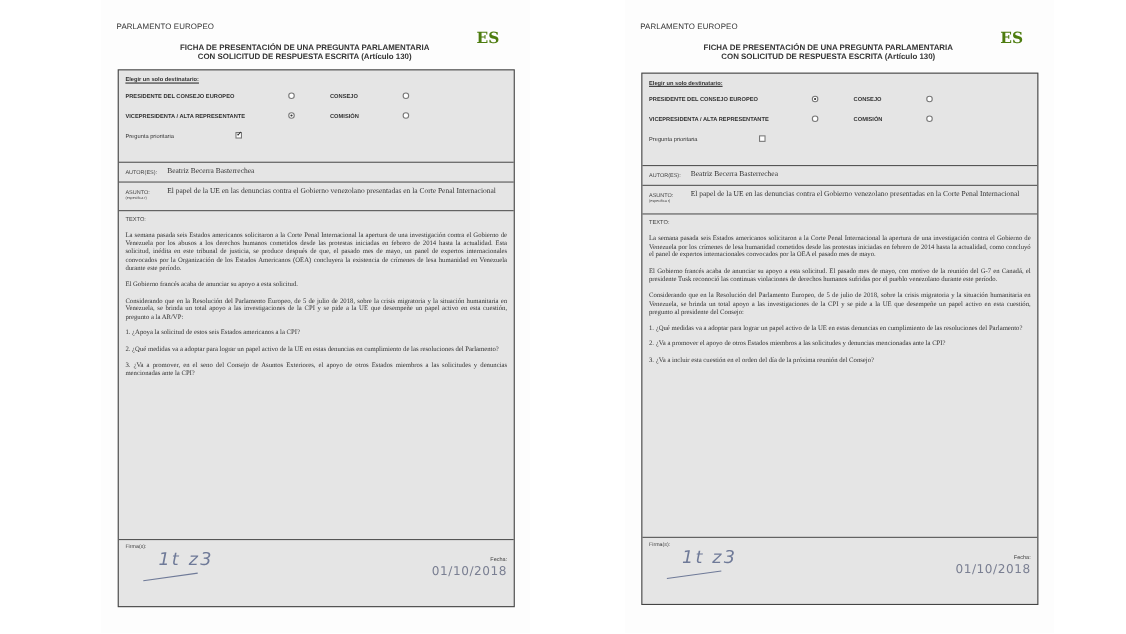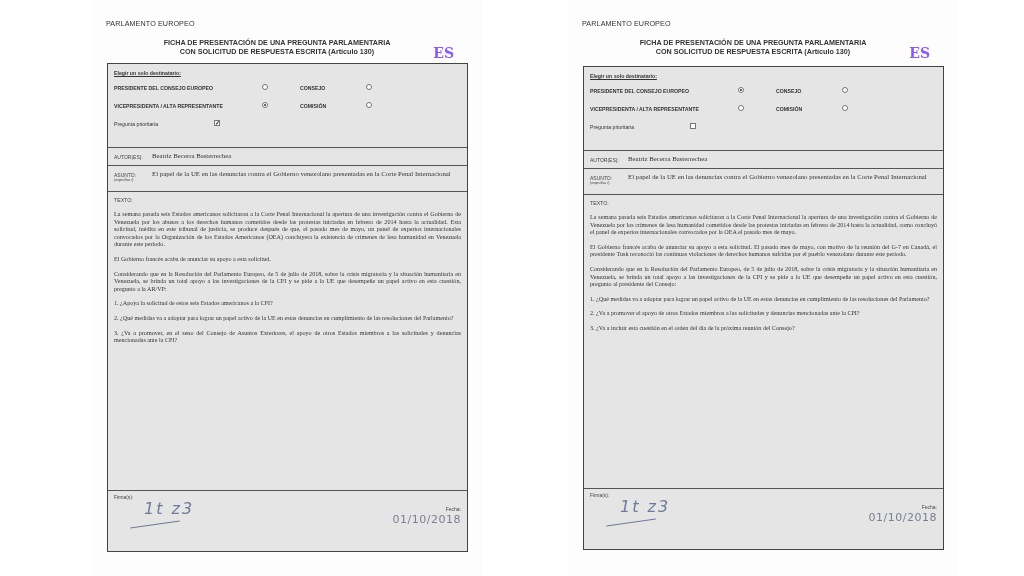--- a/index.html
+++ b/index.html
@@ -5,21 +5,21 @@
   * { box-sizing: border-box; margin: 0; padding: 0; }
   html, body { width: 1024px; height: 576px; background: #ffffff; overflow: hidden; }
   body { position: relative; font-family: "Liberation Serif", serif; color: #2a2a2a; }
 
   .page { position: absolute; top: 0; height: 576px; background: #fdfdfd; }
   .page.left  { left: 92px;  width: 390px; }
   .page.right { left: 568px; width: 390px; }
 
   .org { position: absolute; top: 19px; left: 14px; font-family: "Liberation Sans", sans-serif; font-size: 7.2px; font-weight: normal; letter-spacing: 0.1px; color: #333; }
   .form-title { position: absolute; top: 38px; left: 60px; width: 250px; text-align: center; font-family: "Liberation Sans", sans-serif; font-size: 7.2px; font-weight: bold; line-height: 9px; color: #333; }
-  .lang { position: absolute; top: 45px; right: 28px; font-family: "DejaVu Serif", serif; font-weight: bold; font-size: 14px; color: #8b5cf6; }
+  .lang { position: absolute; top: 27px; right: 28px; font-family: "DejaVu Serif", serif; font-weight: bold; font-size: 14px; color: #4d7c0f; }
 
   .box { position: absolute; left: 15px; width: 361px; border: 1.3px solid #444; background: #e5e5e5; }
   .page.left  .box { top: 63px; height: 489px; }
   .page.right .box { top: 66px; height: 484px; }
 
   .section { position: relative; border-bottom: 1.3px solid #555; }
   .dest { height: 84px; padding: 6px 6px; font-family: "Liberation Sans", sans-serif; font-size: 5.2px; font-weight: bold; color: #333; }
   .dest-head { text-decoration: underline; margin-bottom: 9px; }
   .dest-row { position: relative; height: 18px; }
   .dest-row .lbl { position: absolute; left: 0; top: 0; }

